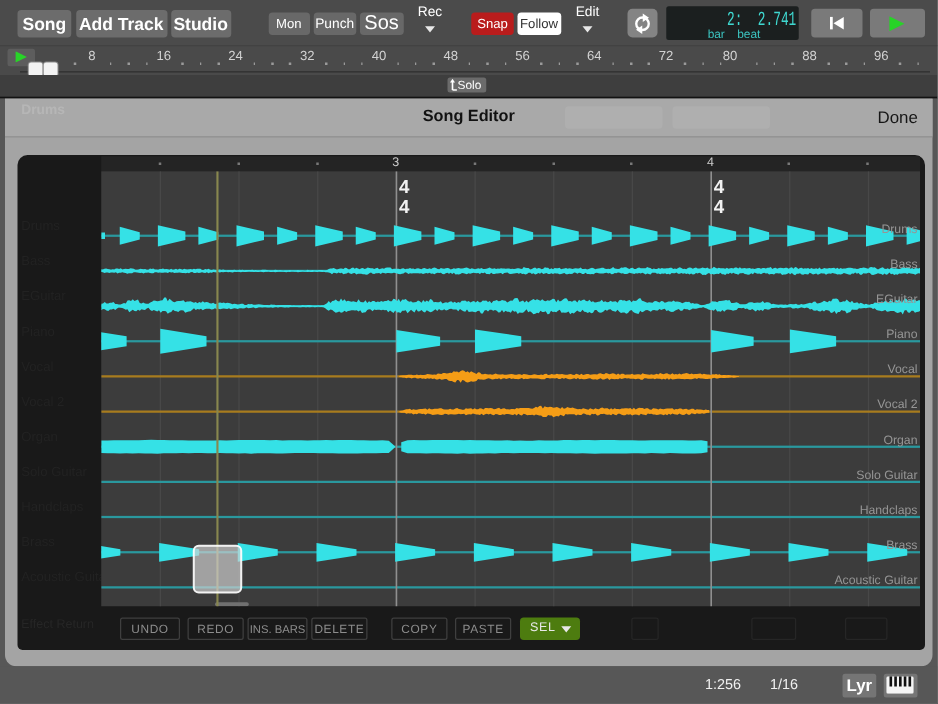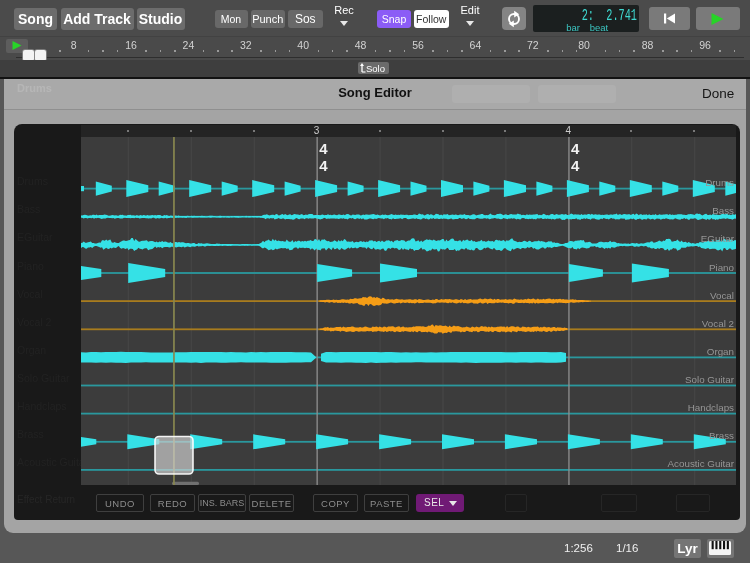--- a/index.html
+++ b/index.html
@@ -9,24 +9,24 @@
         display:flex; align-items:center; justify-content:center; }
 </style></head>
 <body>
 
 <div class="abs" style="left:0;top:0;width:750px;height:36px;background:#4b4b4b;"></div>
 <div class="btn" style="left:14px;top:7.5px;width:43px;height:22.5px;font-size:14px;font-weight:bold;">Song</div>
 <div class="btn" style="left:60.5px;top:7.5px;width:73px;height:22.5px;font-size:14px;font-weight:bold;">Add Track</div>
 <div class="btn" style="left:136.5px;top:7.5px;width:48px;height:22.5px;font-size:14px;font-weight:bold;">Studio</div>
 <div class="btn" style="left:214.5px;top:10px;width:33px;height:17.5px;font-size:10.5px;background:#686868;">Mon</div>
 <div class="btn" style="left:250.5px;top:10px;width:34.5px;height:17.5px;font-size:11px;background:#686868;">Punch</div>
-<div class="btn" style="left:288px;top:10px;width:34.5px;height:17.5px;font-size:12px;background:#686868;">Sos</div>
+<div class="btn" style="left:288px;top:10px;width:34.5px;height:17.5px;font-size:16px;background:#686868;">Sos</div>
 <div class="abs" style="left:330px;top:4px;width:28px;text-align:center;font-size:11px;color:#fff;">Rec</div>
 <div class="abs" style="left:339.5px;top:21px;width:0;height:0;border-left:4.5px solid transparent;border-right:4.5px solid transparent;border-top:5.5px solid #e8e8e8;"></div>
-<div class="btn" style="left:377px;top:9.5px;width:34px;height:18.5px;font-size:10.5px;background:#8b5cf6;">Snap</div>
+<div class="btn" style="left:377px;top:9.5px;width:34px;height:18.5px;font-size:10.5px;background:#b91c1c;">Snap</div>
 <div class="btn" style="left:414px;top:9.5px;width:34.5px;height:18.5px;font-size:10.5px;background:#ffffff;color:#333;">Follow</div>
 <div class="abs" style="left:456px;top:4px;width:28px;text-align:center;font-size:11px;color:#fff;">Edit</div>
 <div class="abs" style="left:465.5px;top:21px;width:0;height:0;border-left:4.5px solid transparent;border-right:4.5px solid transparent;border-top:5.5px solid #e8e8e8;"></div>
 
 <div class="btn" style="left:501.5px;top:7px;width:24px;height:23px;background:#848484;border-radius:4px;">
 <svg width="18" height="18" viewBox="0 0 18 18">
 <circle cx="9" cy="9" r="5" fill="none" stroke="#fff" stroke-width="1.9"></circle>
 <polygon points="9.2,0.8 9.2,7.6 14.2,4.2" fill="#fff"></polygon>
 <polygon points="8.8,17.2 8.8,10.4 3.8,13.8" fill="#fff"></polygon>
 </svg>
@@ -246,21 +246,21 @@
 <text x="733.5" y="466.9" text-anchor="end" font-family="Liberation Sans, sans-serif" font-size="9.8" fill="#969696">Acoustic Guitar</text>
 <rect x="154.5" y="436" width="38" height="37.5" rx="4" fill="rgba(210,210,210,0.68)" stroke="rgba(255,255,255,0.92)" stroke-width="1.6"></rect>
 </svg>
 
 <div class="abs" style="left:96px;top:493.5px;width:48px;height:18.5px;border:1px solid #3f3f3f;border-radius:2px;color:#8d8d8d;font-size:9.5px;text-align:center;line-height:17.5px;letter-spacing:0.5px;white-space:nowrap;">UNDO</div>
 <div class="abs" style="left:150px;top:493.5px;width:45px;height:18.5px;border:1px solid #3f3f3f;border-radius:2px;color:#8d8d8d;font-size:9.5px;text-align:center;line-height:17.5px;letter-spacing:0.5px;white-space:nowrap;">REDO</div>
 <div class="abs" style="left:198px;top:493.5px;width:48px;height:18.5px;border:1px solid #3f3f3f;border-radius:2px;color:#8d8d8d;font-size:9px;text-align:center;line-height:17.5px;white-space:nowrap;">INS. BARS</div>
 <div class="abs" style="left:249px;top:493.5px;width:45px;height:18.5px;border:1px solid #3f3f3f;border-radius:2px;color:#8d8d8d;font-size:9.5px;text-align:center;line-height:17.5px;letter-spacing:0.5px;white-space:nowrap;">DELETE</div>
 <div class="abs" style="left:313px;top:493.5px;width:45px;height:18.5px;border:1px solid #3f3f3f;border-radius:2px;color:#8d8d8d;font-size:9.5px;text-align:center;line-height:17.5px;letter-spacing:0.5px;white-space:nowrap;">COPY</div>
 <div class="abs" style="left:364px;top:493.5px;width:45px;height:18.5px;border:1px solid #3f3f3f;border-radius:2px;color:#8d8d8d;font-size:9.5px;text-align:center;line-height:17.5px;letter-spacing:0.5px;white-space:nowrap;">PASTE</div>
-<div class="abs" style="left:416px;top:493.5px;width:48px;height:18.5px;background:#701a75;border-radius:3px;color:#e8e8e8;font-size:10px;line-height:18.5px;">
+<div class="abs" style="left:416px;top:493.5px;width:48px;height:18.5px;background:#4d7c0f;border-radius:3px;color:#e8e8e8;font-size:10px;line-height:18.5px;">
   <span style="margin-left:8px;letter-spacing:0.5px;">SEL</span>
   <span style="position:absolute;right:7px;top:7px;width:0;height:0;border-left:4.5px solid transparent;border-right:4.5px solid transparent;border-top:5px solid #e8e8e8;"></span>
 </div>
 
 <div class="abs" style="left:0;top:533px;width:750px;height:30px;background:#575757;"></div>
 <div class="abs" style="left:564px;top:542px;font-size:11.5px;color:#f0f0f0;">1:256</div>
 <div class="abs" style="left:616px;top:542px;font-size:11.5px;color:#f0f0f0;">1/16</div>
 <div class="btn" style="left:674px;top:538.5px;width:27px;height:19px;background:#757575;border-radius:2px;font-size:13.5px;font-weight:bold;">Lyr</div>
 <div class="btn" style="left:706.5px;top:538.5px;width:27px;height:19px;background:#757575;border-radius:2px;">
 <svg width="22" height="14" viewBox="0 0 22 14">

